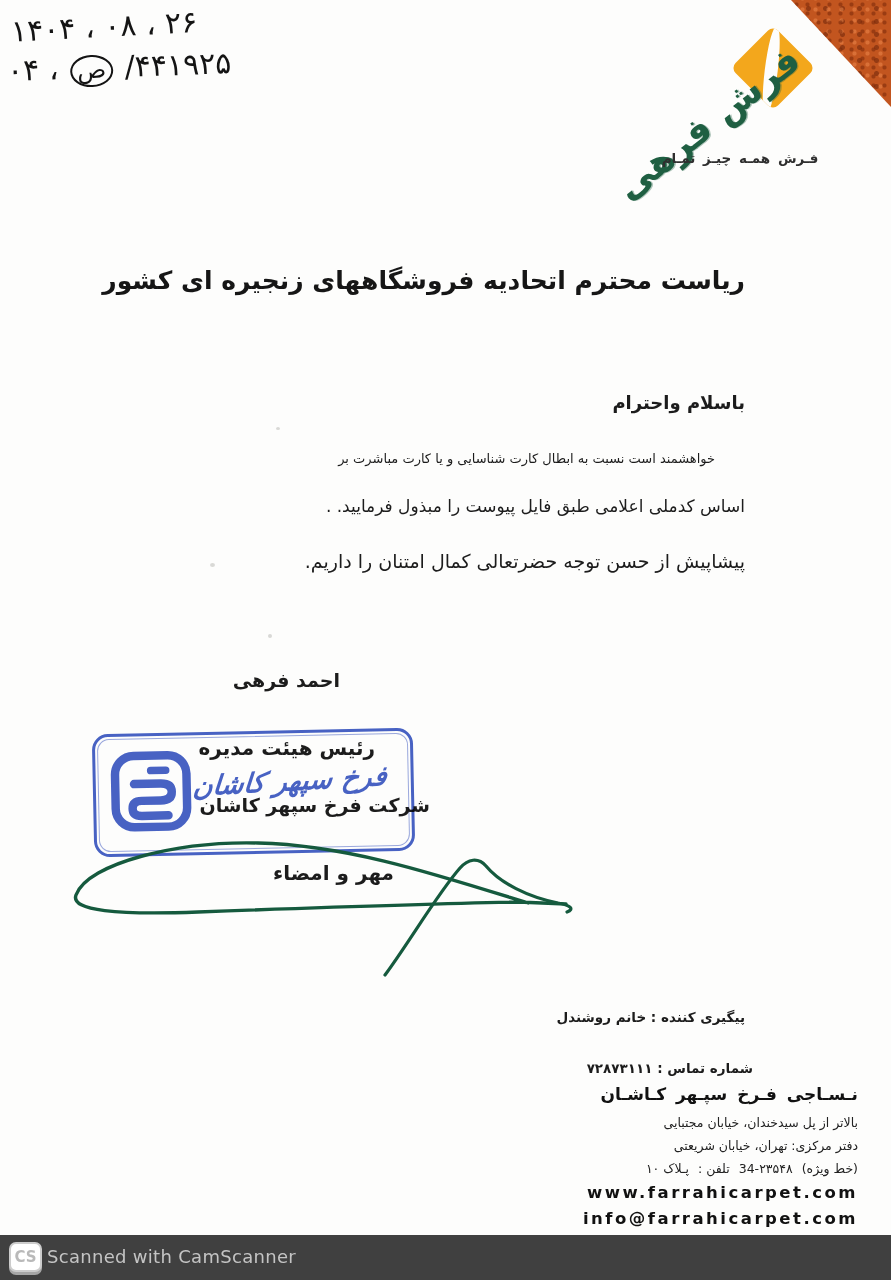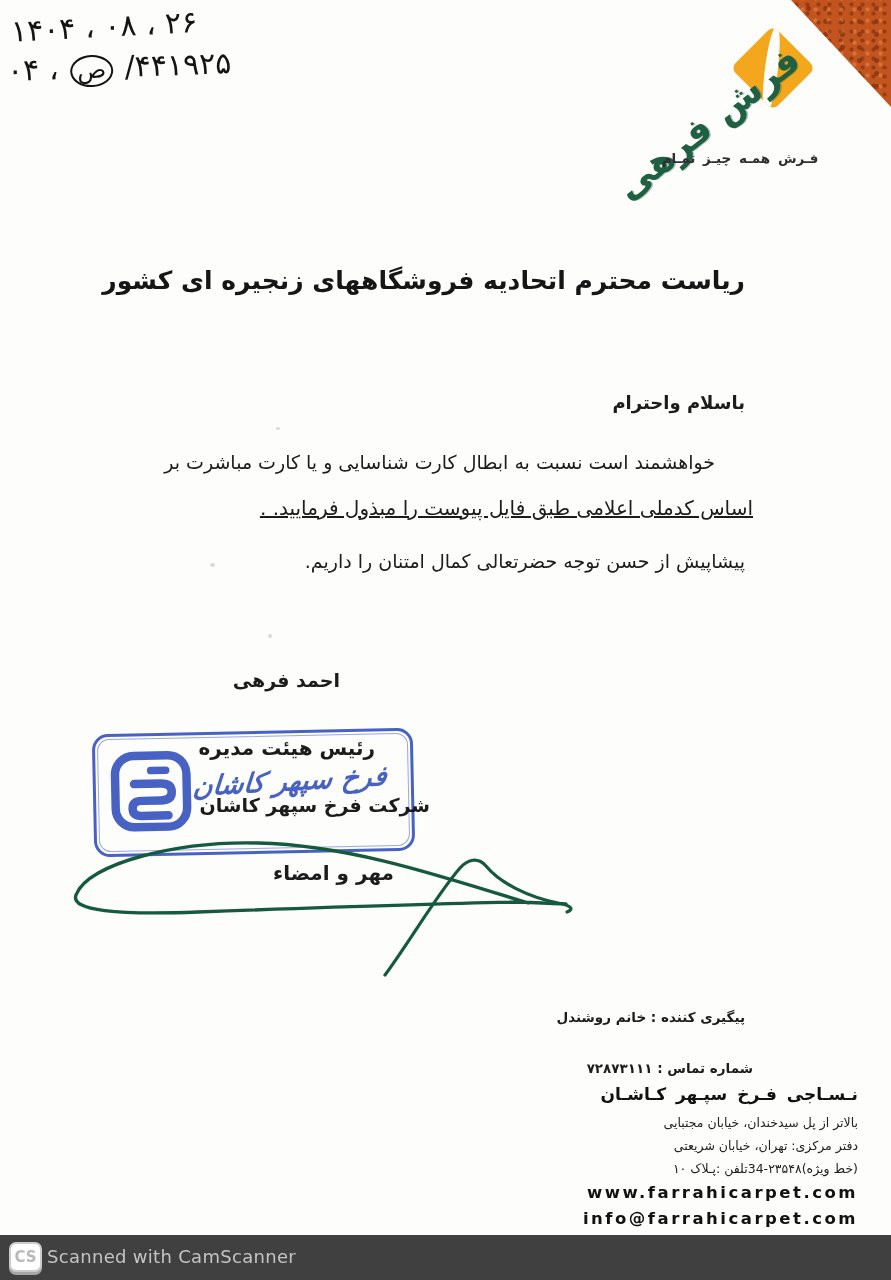--- a/index.html
+++ b/index.html
@@ -59,22 +59,22 @@
   .circled-letter{
     display:inline-block;border:2px solid #141414;border-radius:50%;
     padding:0 5px 2px 5px;font-size:24px;line-height:1.1;margin:0 2px;
   }
   
   .recipient{
     position:absolute;top:266px;right:146px;
     font-size:25px;font-weight:bold;color:#161616;margin-left:40px;
   }
   .salutation{position:absolute;top:392px;right:146px;font-size:18px;font-weight:600;}
-  .body-line1{position:absolute;top:451px;right:176px;font-size:19px;margin-left:32px;}
-  .body-line2{position:absolute;top:496px;right:138px;font-size:20px;text-decoration:underline;}
+  .body-line1{position:absolute;top:451px;right:176px;font-size:13px;margin-left:32px;}
+  .body-line2{position:absolute;top:496px;right:146px;font-size:17px;}
   .closing-line{position:absolute;top:550px;right:146px;font-size:19px;}
   .sig-name{position:absolute;top:669px;right:551px;font-size:19px;font-weight:bold;}
   .sig-title{position:absolute;top:736px;right:516px;font-size:20px;font-weight:bold;z-index:1;}
   .sig-company{position:absolute;top:794px;right:461px;font-size:19px;font-weight:bold;z-index:1;}
   
   .stamp{
     position:absolute;left:93px;top:731px;width:315px;height:117px;
     border:3.5px solid #3452c0;border-radius:16px;
     transform:rotate(-1.2deg);
     z-index:2;mix-blend-mode:multiply;opacity:.9;
@@ -94,21 +94,21 @@
   
   .signature-svg{position:absolute;left:58px;top:833px;z-index:3;}
   .seal-caption{position:absolute;top:861px;right:497px;font-size:20px;font-weight:bold;z-index:4;}
   
   .follow-up{position:absolute;top:1009px;right:146px;font-size:13.5px;font-weight:bold;}
   .phone-line{position:absolute;top:1060px;right:138px;font-size:13.5px;font-weight:bold;}
   .address-block{position:absolute;top:1084px;right:33px;width:280px;text-align:right;}
   .company-name{font-size:17px;font-weight:bold;word-spacing:4px;margin-bottom:7px;color:#111;}
   .addr-line{font-size:12.5px;line-height:23px;color:#222;}
   .plaque-line{
-    direction:ltr;display:flex;justify-content:flex-end;
+    direction:ltr;display:flex;justify-content:flex-end;gap:9px;
     font-size:12.5px;line-height:23px;color:#222;
   }
   .web-line{font-size:16.5px;font-weight:bold;letter-spacing:2.5px;line-height:26px;color:#111;direction:ltr;}
   
   .speck{position:absolute;background:#d9d9d6;border-radius:50%;}
   
   .cam-bar{
     position:absolute;left:0;bottom:0;width:100%;height:45px;background:#404040;
   }
   .cs-badge{

